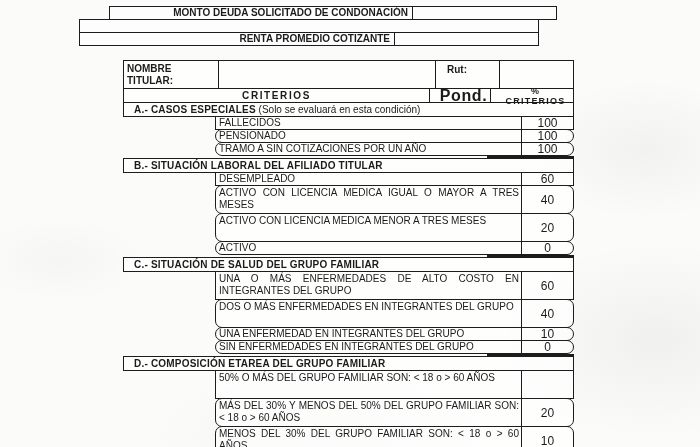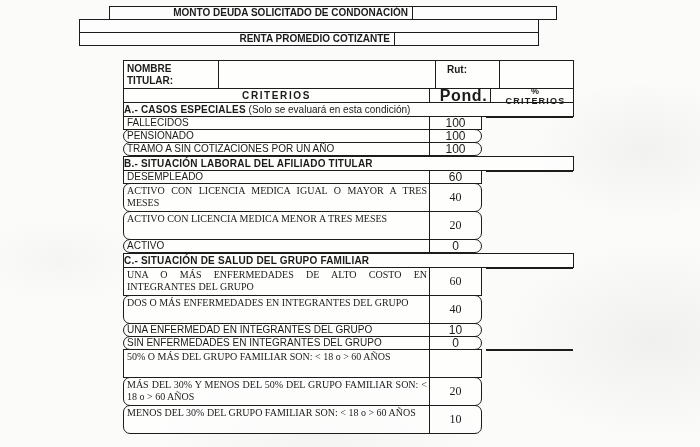--- a/index.html
+++ b/index.html
@@ -32,30 +32,30 @@
   .nombre-label{width:95px;border-right:1px solid #1c1c1c;font-weight:bold;font-size:10px;line-height:12px;padding:2px 0 0 3px;}
   .nombre-value{width:210px;border-right:1px solid #1c1c1c;}
   .rut-label{width:57px;border-right:1px solid #1c1c1c;font-weight:bold;font-size:10px;line-height:12px;padding:3px 0 0 4px;}
   .rut-value{flex:1;}
 
   .col-head{display:flex;height:15px;}
   .crit-h{width:306px;border-right:1px solid #1c1c1c;display:flex;align-items:center;justify-content:center;font-weight:bold;font-size:10px;letter-spacing:1.6px;}
   .pond-h{width:54px;border-right:1px solid #1c1c1c;display:flex;align-items:center;justify-content:center;font-weight:bold;font-size:16px;letter-spacing:0.6px;}
   .obt-h{flex:1;display:flex;flex-direction:column;align-items:center;justify-content:center;font-weight:bold;font-size:9px;line-height:10px;letter-spacing:1.2px;}
 
-  .sec-head{height:15px;font-size:10px;line-height:13px;padding-left:0;white-space:nowrap;overflow:hidden;}
+  .sec-head{height:15px;font-size:10px;line-height:13px;padding-left:10px;white-space:nowrap;overflow:hidden;}
   .sec-head .t{font-weight:bold;letter-spacing:0.2px;}
   .sec-head .n{font-weight:normal;}
 
-  .group{display:flex;align-items:flex-start;}
+  .group{display:flex;align-items:flex-end;flex-direction:column;}
   .gleft{width:359px;}
   .g-row{display:flex;border:1px solid #1c1c1c;box-sizing:border-box;background:rgba(255,255,255,0.65);}
   .g-row + .g-row{margin-top:-1px;border-radius:7px;}
   .h1{height:14px;}
-  .h2{height:29px;font-family:Liberation Serif, serif;}
+  .h2{height:29px;}
   .crit{width:306px;border-right:1px solid #1c1c1c;box-sizing:border-box;font-size:10px;line-height:12px;padding:0 2px 0 3px;overflow:hidden;}
   .h1 .crit{line-height:12px;white-space:nowrap;}
   .just{text-align:justify;padding-top:1px;}
   .pond{flex:1;display:flex;align-items:center;justify-content:center;font-size:12px;}
   .obt-cell{width:87px;margin-left:4px;border:1px solid #1c1c1c;box-sizing:border-box;background:rgba(255,255,255,0.65);}
 </style>
 </head>
 <body>
 
 <div class="page">
@@ -156,20 +156,23 @@
           <div class="pond">10</div>
         </div>
         <div class="g-row h1">
           <div class="crit">SIN ENFERMEDADES EN INTEGRANTES DEL GRUPO</div>
           <div class="pond">0</div>
         </div>
       </div>
       <div class="obt-cell"></div>
     </div>
 
+    <div class="m-row sec-head">
+      <span class="t">D.- COMPOSICIÓN ETAREA DEL GRUPO FAMILIAR</span><span class="n"></span>
+    </div>
     <div class="group">
       <div class="gleft">
         <div class="g-row h2">
           <div class="crit just">50% O MÁS DEL GRUPO FAMILIAR SON: &lt; 18 o &gt; 60 AÑOS</div>
         </div>
         <div class="g-row h2">
           <div class="crit just">MÁS DEL 30% Y MENOS DEL 50% DEL GRUPO FAMILIAR SON: &lt; 18 o &gt; 60 AÑOS</div>
           <div class="pond">20</div>
         </div>
         <div class="g-row h2">

